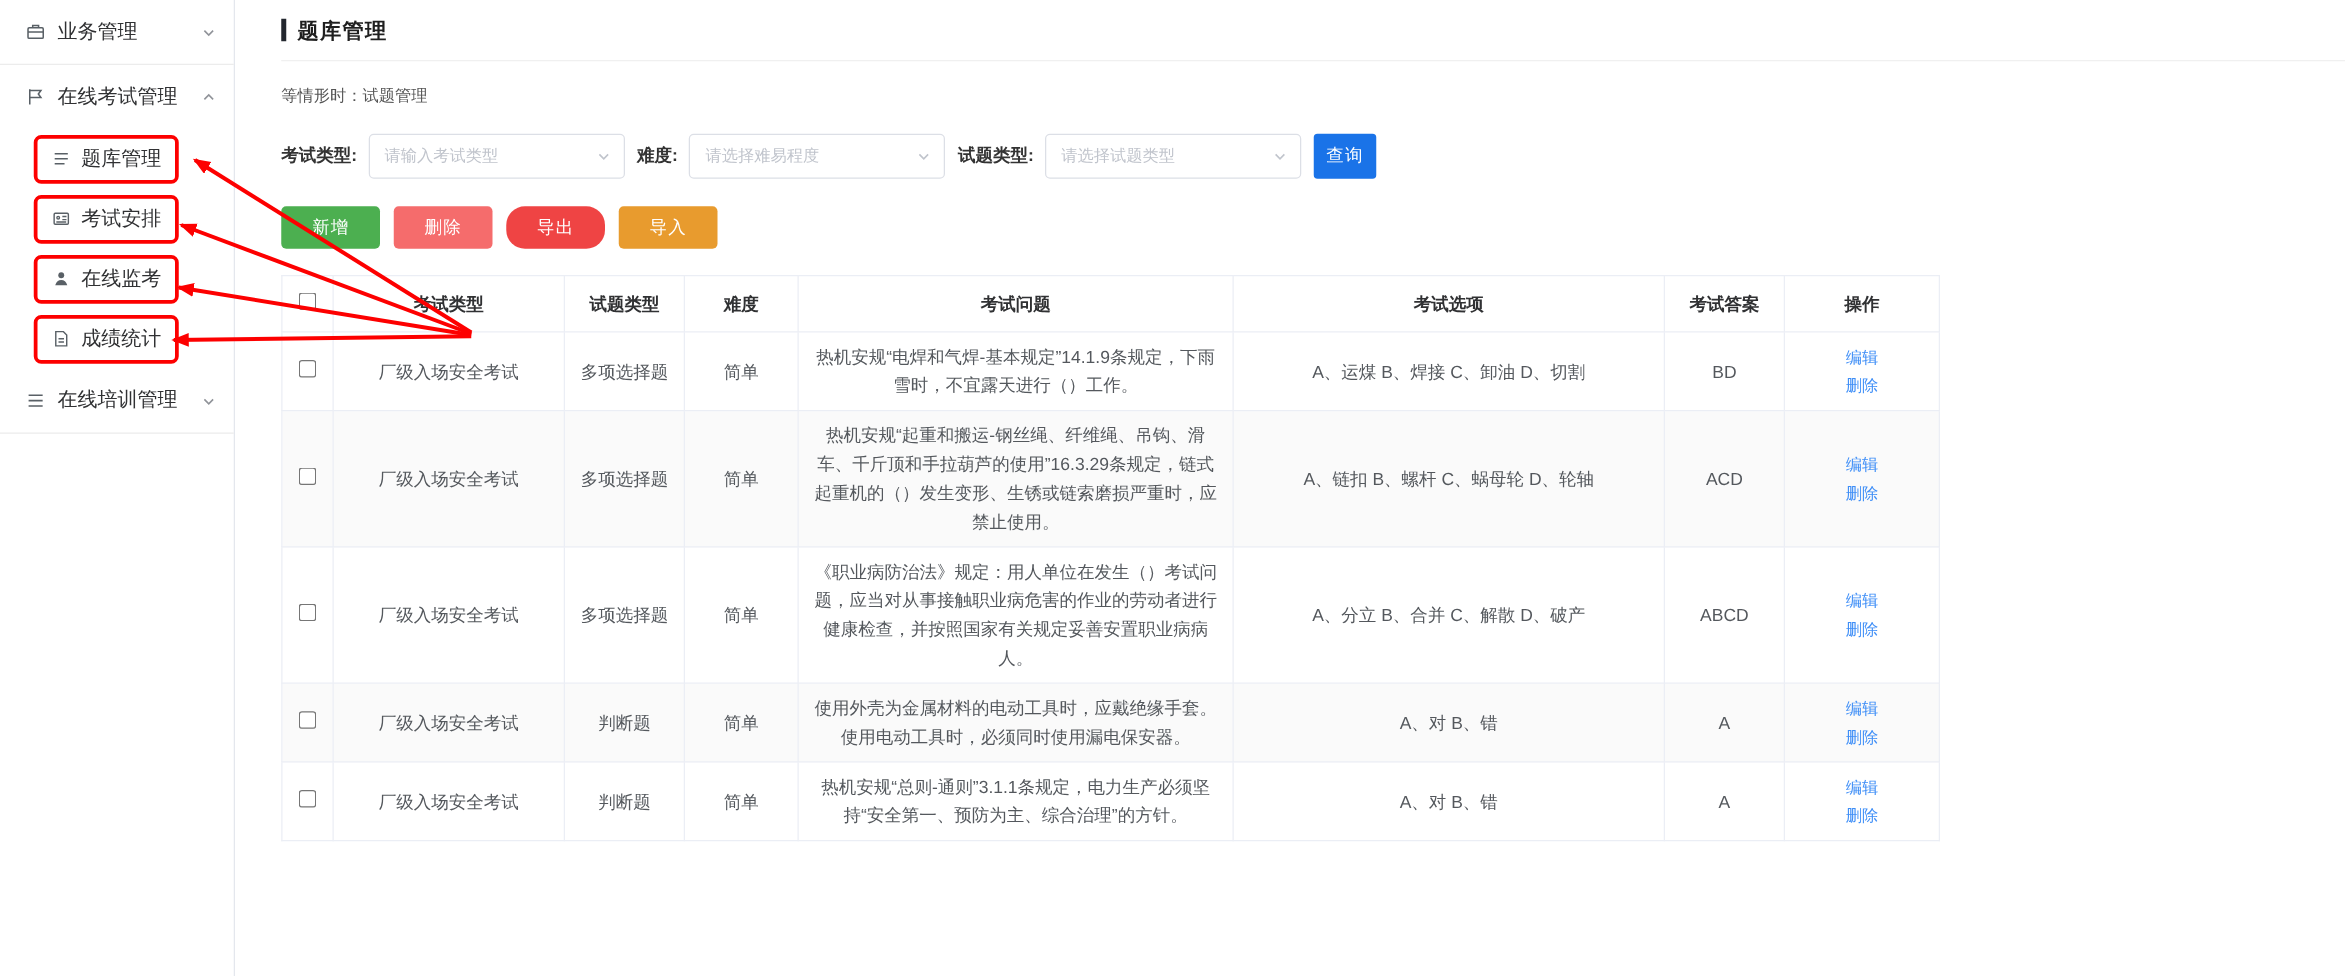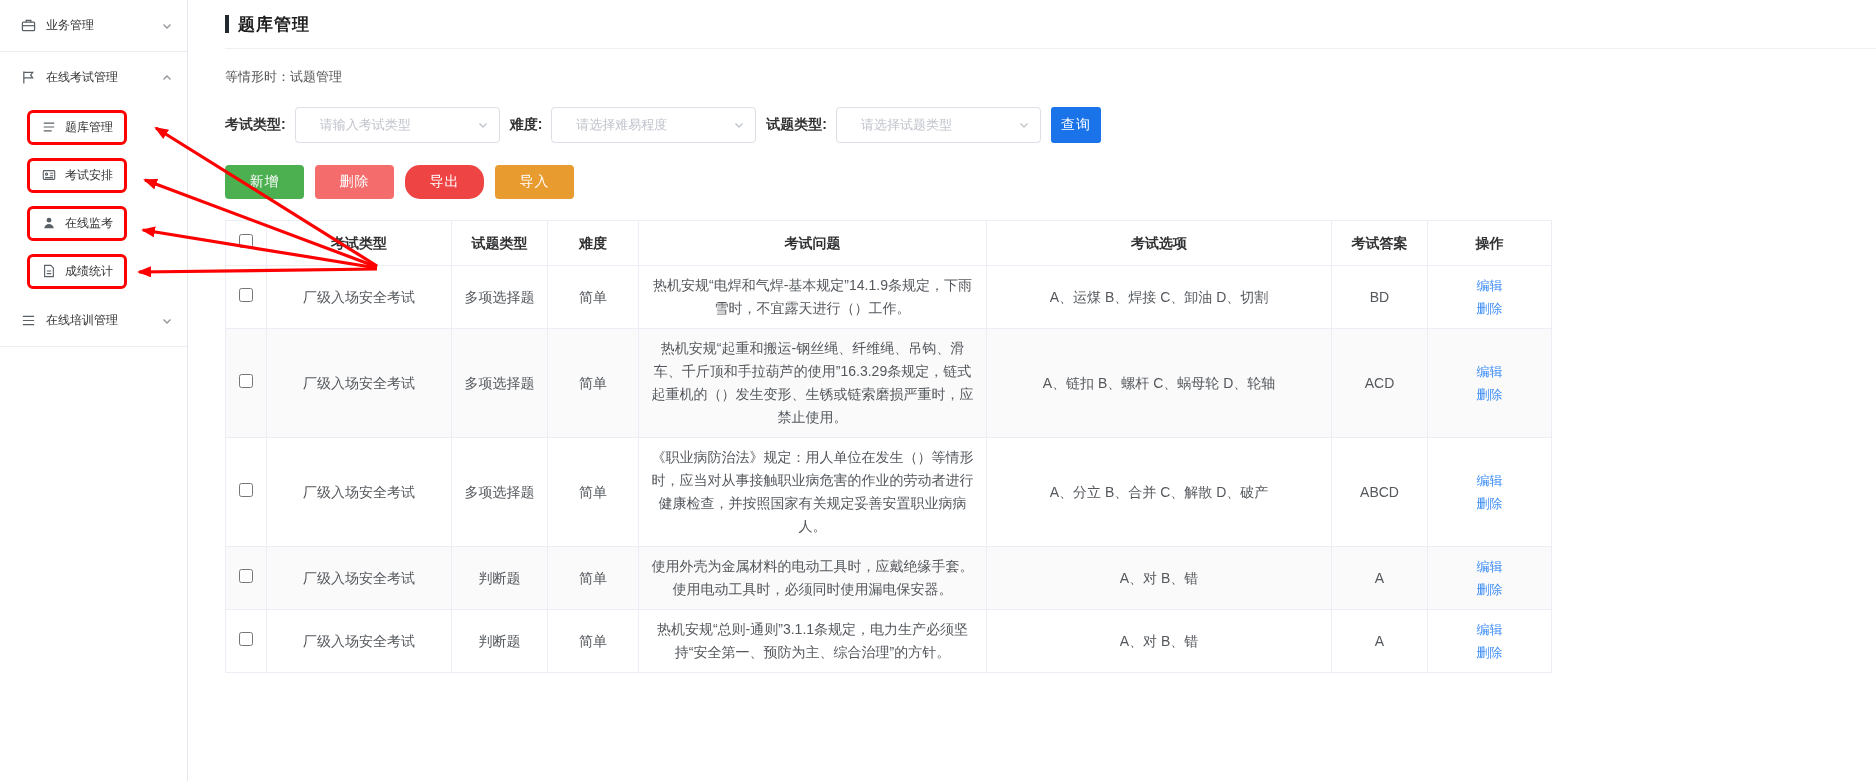--- a/index.html
+++ b/index.html
@@ -6,21 +6,21 @@
   html,body { width:1876px; height:781px; overflow:hidden; background:#fff;
     font-family:"Liberation Sans","DejaVu Sans",sans-serif; color:#333; }
 
   
   #arrow-overlay { position:absolute; left:0; top:0; width:1876px; height:781px;
     z-index:60; pointer-events:none; }
 
   
   .sidebar { position:absolute; left:0; top:0; width:188px; height:781px;
     border-right:1px solid #e4e7ed; background:#fff; z-index:10; }
-  .side-item { display:flex; align-items:center; cursor:pointer; font-size:12px; color:#303133; }
+  .side-item { display:flex; align-items:center; cursor:pointer; font-size:16px; color:#303133; }
   .side-item.top { height:51px; padding:0 14px 0 20px; }
   .side-item .label { margin-left:10px; white-space:nowrap; }
   .side-item .chev { margin-left:auto; color:#909399; display:flex; }
   .hr { height:1px; background:#ececec; }
   .side-item.sub { height:48px; padding-left:27px; }
   .red-box { display:inline-flex; align-items:center; border:3px solid #fd0000;
     border-radius:6px; padding:6px 11px; }
   .red-box .label { margin-left:8px; }
   .icon { display:inline-flex; width:16px; height:16px; align-items:center;
     justify-content:center; color:#596066; flex:none; }
@@ -30,21 +30,21 @@
   .page-title-row { display:flex; align-items:center; height:49px; border-bottom:1px solid #f0f0f0; }
   .title-bar { width:4px; height:18px; background:#23272e; margin-right:9px; }
   .page-title { font-size:17px; font-weight:700; color:#1f1f1f; letter-spacing:1px; }
   .breadcrumb { margin-top:19px; font-size:13px; color:#555; }
 
   .filter-row { margin-top:21px; display:flex; align-items:center; }
   .filter-group { display:flex; align-items:center; margin-right:10px; }
   .filter-label { font-size:14px; font-weight:700; color:#333; margin-right:9px; white-space:nowrap; }
   .select { width:205px; height:36px; border:1px solid #dcdfe6; border-radius:4px;
     display:flex; align-items:center; justify-content:space-between;
-    padding:0 10px 0 24px; cursor:pointer; background:#fff; }
+    padding:0 10px 0 12px; cursor:pointer; background:#fff; }
   .select .ph { color:#c0c4cc; font-size:13px; }
   .select .sel-chev { color:#c0c4cc; display:flex; }
 
   .btn { border:none; color:#fff; font-size:14px; border-radius:4px; cursor:pointer;
     font-family:inherit; letter-spacing:1px; }
   .btn.query { width:50px; height:36px; background:#1a73e8; border-radius:3px; }
   .action-row { width:1326px; margin-top:22px; display:flex; justify-content:flex-start; gap:11px; }
   .action-row .btn { width:79px; height:34px; }
   .btn.add { background:#4caf50; }
   .btn.del { background:#f56c6c; }
@@ -256,21 +256,21 @@
         <td>ACD</td>
         <td>
           <a>编辑</a><a>删除</a>
         </td>
       </tr>
       <tr>
         <td><input type="checkbox" style=""></td>
         <td>厂级入场安全考试</td>
         <td>多项选择题</td>
         <td>简单</td>
-        <td>《职业病防治法》规定：用人单位在发生（）等情形时，应当对从事接触职业病危害的作业的劳动者进行健康检查，并按照国家有关规定妥善安置职业病病人。</td>
+        <td>《职业病防治法》规定：用人单位在发生（）考试问题，应当对从事接触职业病危害的作业的劳动者进行健康检查，并按照国家有关规定妥善安置职业病病人。</td>
         <td>A、分立 B、合并 C、解散 D、破产</td>
         <td>ABCD</td>
         <td>
           <a>编辑</a><a>删除</a>
         </td>
       </tr>
       <tr>
         <td><input type="checkbox" style=""></td>
         <td>厂级入场安全考试</td>
         <td>判断题</td>

